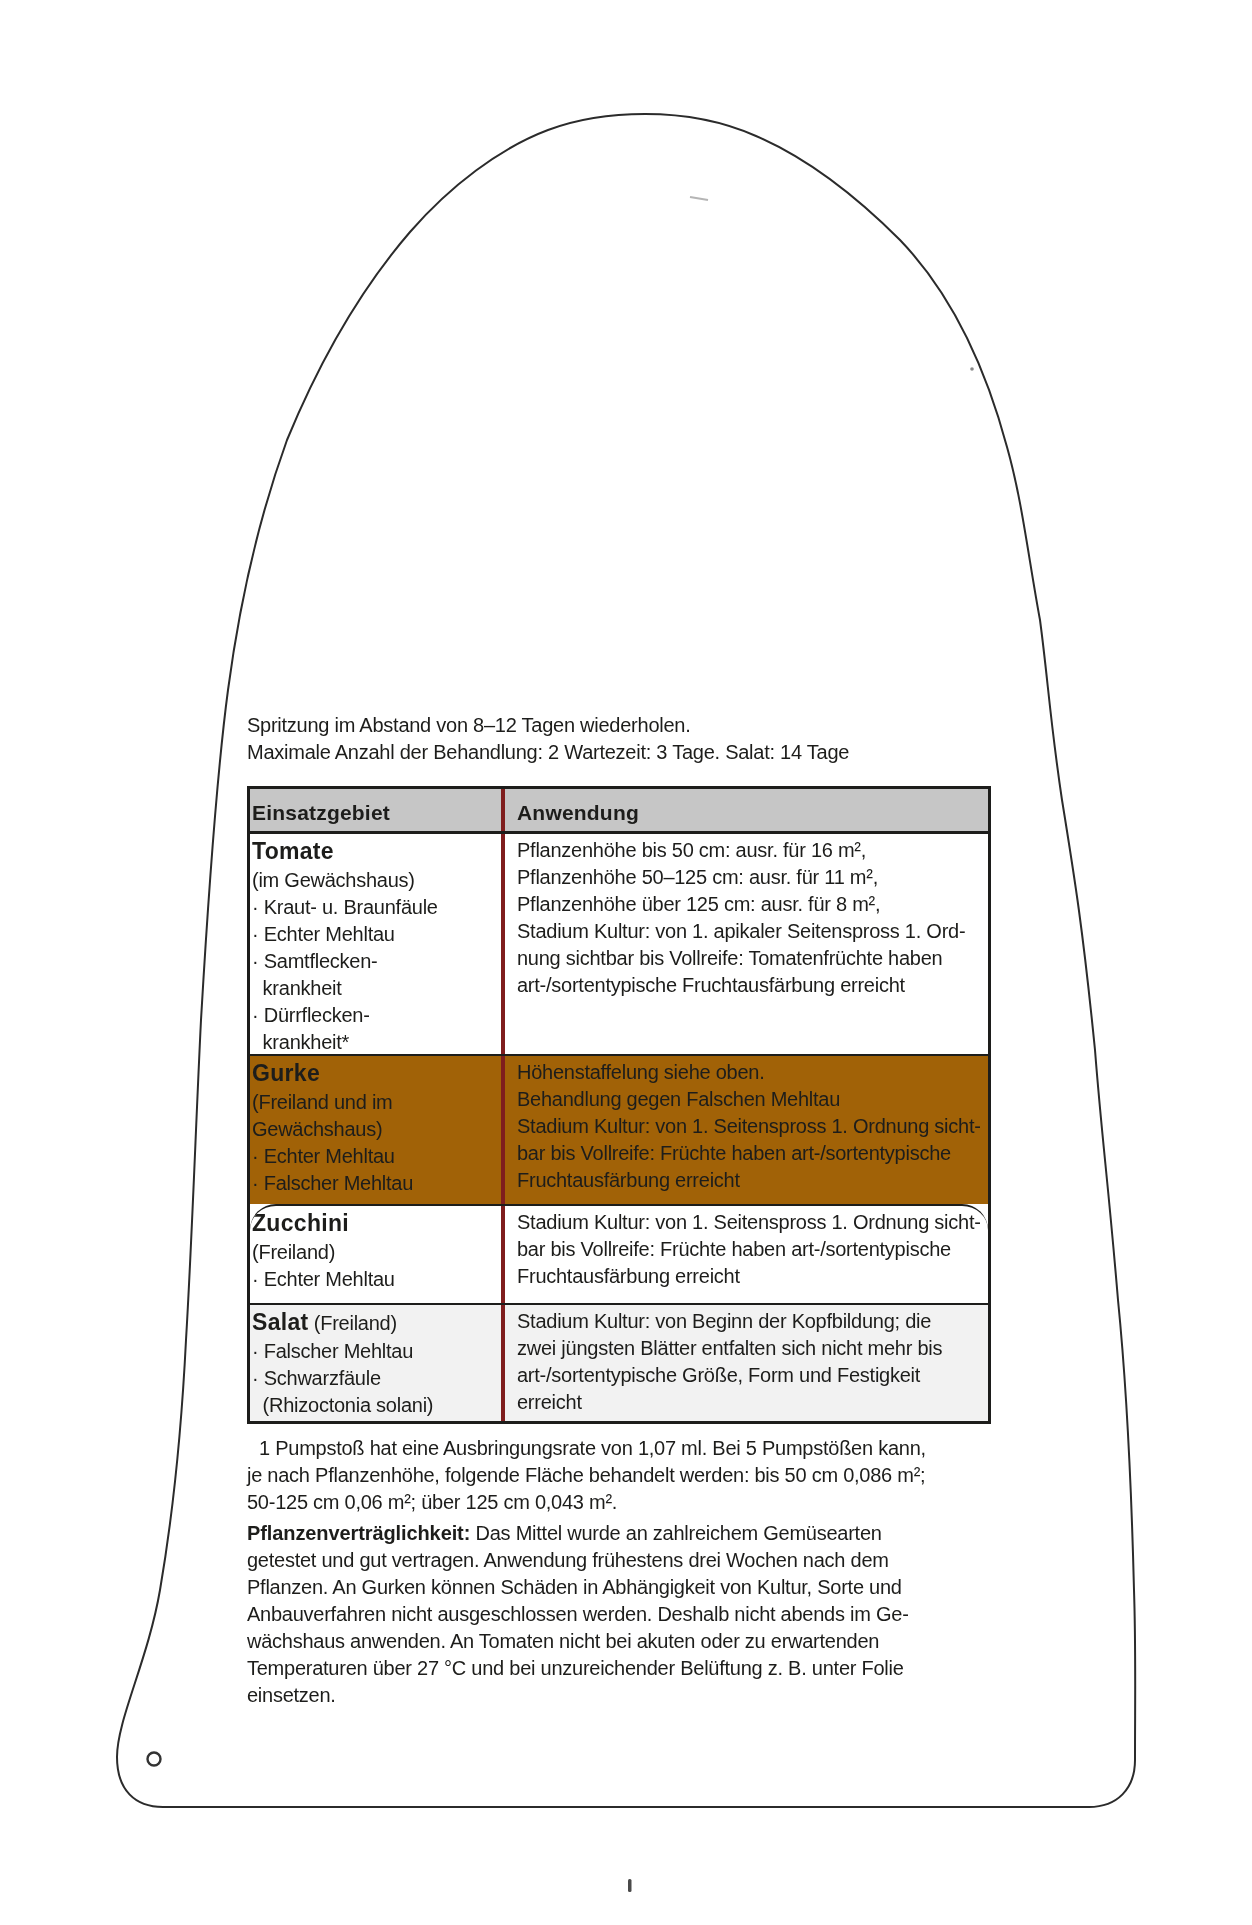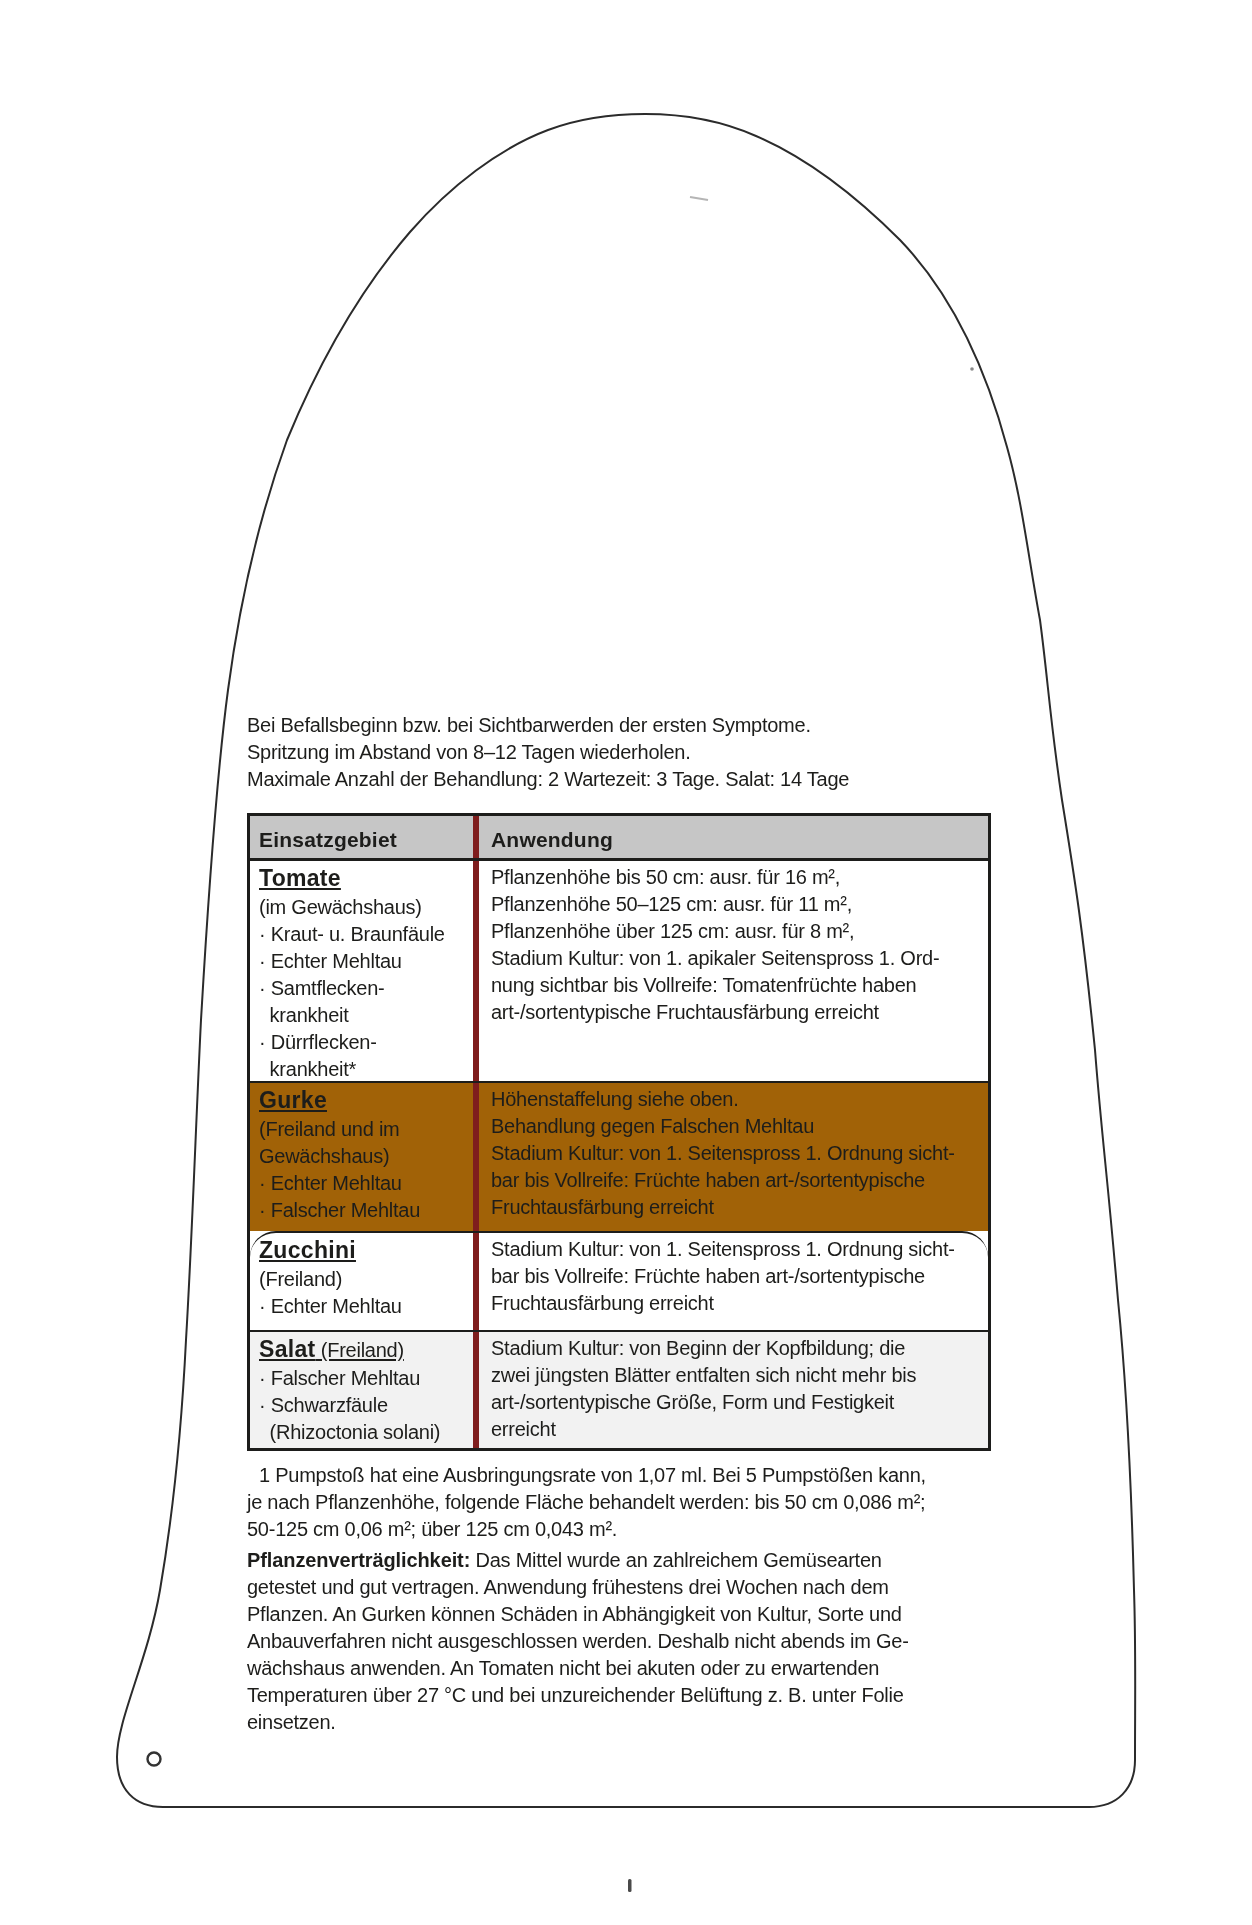--- a/index.html
+++ b/index.html
@@ -19,27 +19,27 @@
   .intro div{white-space:pre;}
 
   
   .tbl{
     box-sizing:border-box;width:744px;margin-top:20px;
     border:3px solid #1d1d1b;background:#fff;
   }
   .trow{box-sizing:border-box;display:flex;overflow:hidden;}
   .thead{height:45px;background:#c6c6c6;border-bottom:3px solid #1d1d1b;}
   .thead .hcell{font-weight:bold;font-size:21px;line-height:41px;letter-spacing:0.2px;}
-  .cL{box-sizing:border-box;width:229px;border-right:6px solid #7f1d1d;padding:3px 6px 0 9px;}
+  .cL{box-sizing:border-box;width:255px;border-right:4px solid #7f1d1d;padding:3px 6px 0 2px;}
   .cR{box-sizing:border-box;flex:1;padding:3px 0 5px 12px;}
   .r0{height:220px;}
   .r1{height:150px;border-top:2px solid #1d1d1b;}
   .r2{height:99px;border-top:2px solid #1d1d1b;}
   .r3{height:118px;border-top:2px solid #1d1d1b;}
-  .row-title{font-size:23px;font-weight:bold;line-height:29px;letter-spacing:0.3px;white-space:pre;text-decoration:underline;}
+  .row-title{font-size:23px;font-weight:bold;line-height:29px;letter-spacing:0.3px;white-space:pre;}
   .row-title .suffix{font-weight:normal;font-size:20px;letter-spacing:-0.25px;}
 
   
   .footnote{margin-top:11px;}
   .footnote div:not(:first-child){padding-left:13px;}
   .dosage{margin-top:11px;}
   .dosage div:first-child{padding-left:12px;}
   .tolerance{margin-top:4px;}
   .tol-first{white-space:pre;}
   .tol-first .b{font-weight:bold;letter-spacing:-0.1px;margin-top:16px;}
@@ -71,21 +71,20 @@
        C 117 1790 135 1807 163 1807 Z" fill="none" stroke="#2b2b2b" stroke-width="2"></path>
   <circle cx="154" cy="1759" r="6.5" fill="#ffffff" stroke="#333333" stroke-width="2.4"></circle>
   <rect x="628" y="1879" width="3.5" height="13" rx="1.5" fill="#4a4a4a"></rect>
   <line x1="690" y1="197" x2="708" y2="200" stroke="#b5b5b5" stroke-width="2"></line>
   <circle cx="972" cy="369" r="1.8" fill="#8a8a8a"></circle>
 </svg>
 
 <div class="content">
 
   <div class="intro lines">
-      <div>Bei Befallsbeginn bzw. bei Sichtbarwerden der ersten Symptome.</div>
       <div>Spritzung im Abstand von 8–12 Tagen wiederholen.</div>
       <div>Maximale Anzahl der Behandlung: 2 Wartezeit: 3 Tage. Salat: 14 Tage</div>
     </div>
 
   <div class="tbl">
     <div class="trow thead">
       <div class="cL hcell">Einsatzgebiet</div>
       <div class="cR hcell">Anwendung</div>
     </div>
 

